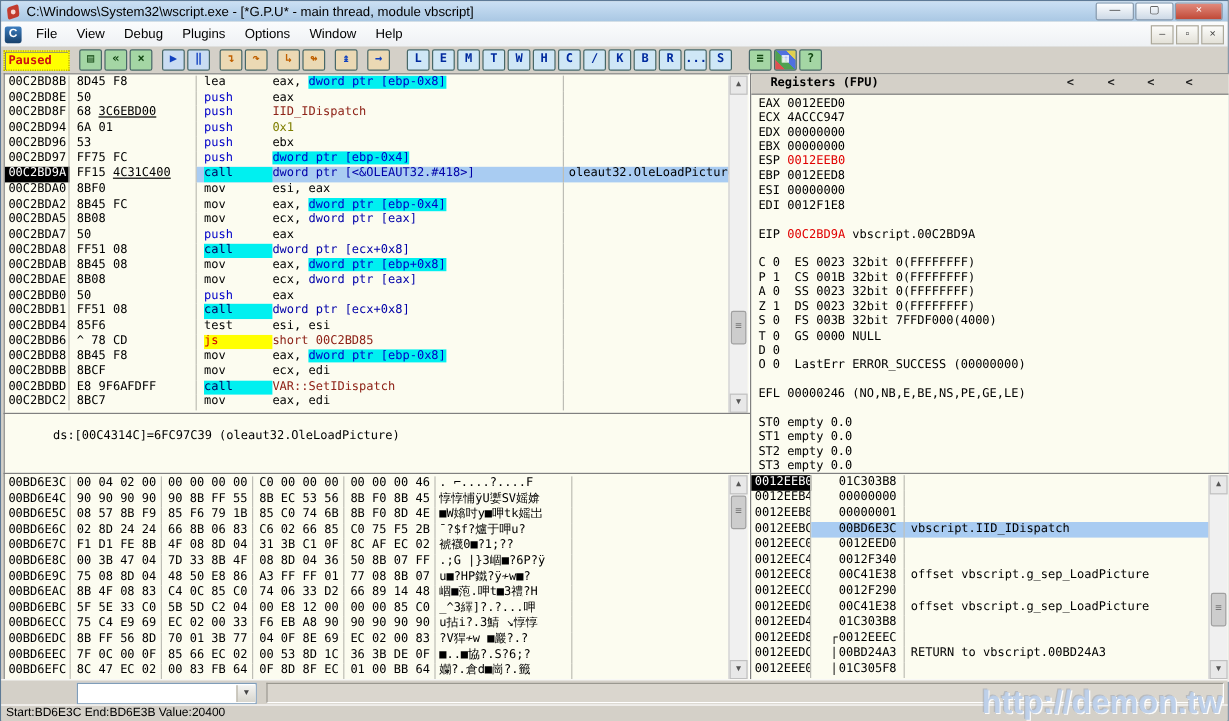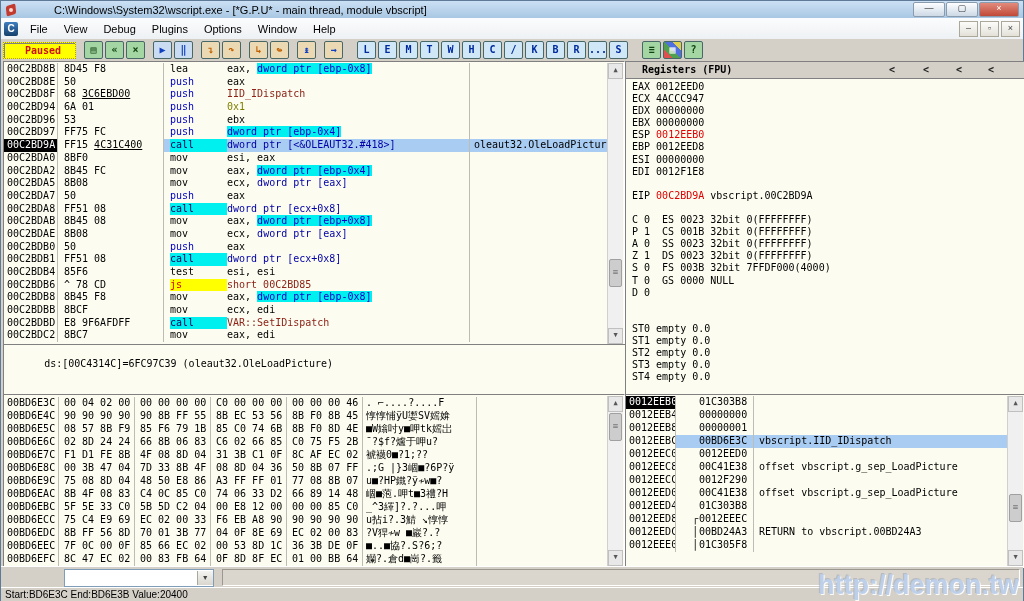--- a/index.html
+++ b/index.html
@@ -4,21 +4,21 @@
 <style>
   html,body{margin:0;padding:0;}
   body{width:1024px;height:601px;overflow:hidden;position:relative;
        background:#D4D0C8;font-family:"Liberation Sans",sans-serif;
        -webkit-font-smoothing:none;}
   #win{position:absolute;inset:0;border:1px solid #5E7A96;}
 
   
   .titlebar{position:absolute;top:0;left:0;right:0;height:17px;
     background:linear-gradient(#CBE0F4,#A9C7E3);display:flex;align-items:center;
-    font-size:11px;color:#000;gap:32px;}
+    font-size:11px;color:#000;}
   .app-icon{width:12px;height:12px;margin:0 5px 0 4px;position:relative;flex:0 0 auto;}
   .app-icon::before{content:"";position:absolute;inset:1px;background:#C23B2E;
     transform:rotate(-18deg) skewX(-12deg);border-radius:2px;}
   .app-icon::after{content:"";position:absolute;left:4px;top:4px;width:4px;height:4px;
     background:#F6D9D4;border-radius:50%;}
   .title{white-space:nowrap;overflow:hidden;}
   .winbtns{margin-left:auto;display:flex;margin-right:4px;}
   .wbtn{width:30px;height:13px;margin-left:1px;border:1px solid #8A9BAD;border-radius:2px;
     background:linear-gradient(#FDFEFF,#CDD9E6);color:#333;font-size:9px;line-height:11px;
     text-align:center;}
@@ -32,21 +32,21 @@
     color:#fff;font-size:10px;font-weight:bold;text-align:center;line-height:14px;border-radius:2px;}
   .menu-item{padding:2px 8px;color:#000;text-align:center;}
   .mdi-btns{margin-left:auto;display:flex;margin-right:3px;}
   .mbtn{width:17px;height:14px;margin-left:2px;border:1px solid #ACA899;background:linear-gradient(#FCFCFA,#E3E1D8);
     font-size:9px;line-height:12px;text-align:center;color:#444;}
 
   
   .toolbar{position:absolute;top:38px;left:0;right:0;height:22px;background:#D4D0C8;
     border-bottom:1px solid #9C9A92;display:flex;align-items:center;}
   .paused{width:50px;height:15px;background:#FFFF00;color:#CC1111;font:bold 10px "DejaVu Sans Mono",monospace;
-    line-height:15px;padding-left:21px;margin-left:2px;border:1px dotted #B0A000;box-shadow:inset 1px 1px 0 #808080;}
+    line-height:15px;padding-left:3px;margin-left:2px;border:1px dotted #B0A000;box-shadow:inset 1px 1px 0 #808080;}
   .tbtn{width:17px;height:16px;margin-left:2px;border:1px solid #486868;border-radius:2px;
     font:bold 10px "DejaVu Sans Mono",monospace;text-align:center;line-height:15px;flex:0 0 auto;}
   .tbtn.g{background:#A4D6A4;color:#104410;}
   .tbtn.b{background:#C9DCF2;color:#1040C0;}
   .tbtn.o{background:#EBD9B4;color:#C06000;}
   .tbtn.o2{background:#EBD9B4;color:#1040C0;}
   .tbtn.l{background:#CFE7F6;color:#002A9E;}
   .tbtn.m{background:linear-gradient(45deg,#E05050 25%,#50A050 25% 50%,#5070E0 50% 75%,#E0D050 75%);color:#fff;}
   .tgap{width:6px;flex:0 0 auto;}
   .tgap.big{width:12px;}
@@ -294,37 +294,40 @@
           <div class="rline">&nbsp;</div>
           <div class="rline"><span class="tk-pl">EIP </span><span class="tk-red">00C2BD9A</span><span class="tk-pl"> vbscript.00C2BD9A</span></div>
           <div class="rline">&nbsp;</div>
           <div class="rline"><span class="tk-pl">C 0  ES 0023 32bit 0(FFFFFFFF)</span></div>
           <div class="rline"><span class="tk-pl">P 1  CS 001B 32bit 0(FFFFFFFF)</span></div>
           <div class="rline"><span class="tk-pl">A 0  SS 0023 32bit 0(FFFFFFFF)</span></div>
           <div class="rline"><span class="tk-pl">Z 1  DS 0023 32bit 0(FFFFFFFF)</span></div>
           <div class="rline"><span class="tk-pl">S 0  FS 003B 32bit 7FFDF000(4000)</span></div>
           <div class="rline"><span class="tk-pl">T 0  GS 0000 NULL</span></div>
           <div class="rline"><span class="tk-pl">D 0</span></div>
+          <div class="rline"><span class="tk-pl">O 0  LastErr ERROR_SUCCESS (00000000)</span></div>
           <div class="rline">&nbsp;</div>
+          <div class="rline"><span class="tk-pl">EFL 00000246 (NO,NB,E,BE,NS,PE,GE,LE)</span></div>
           <div class="rline">&nbsp;</div>
           <div class="rline"><span class="tk-pl">ST0 empty 0.0</span></div>
           <div class="rline"><span class="tk-pl">ST1 empty 0.0</span></div>
           <div class="rline"><span class="tk-pl">ST2 empty 0.0</span></div>
           <div class="rline"><span class="tk-pl">ST3 empty 0.0</span></div>
           <div class="rline"><span class="tk-pl">ST4 empty 0.0</span></div>
         </div>
     </div>
 
     <div class="pane stack">
       <div class="srows">
           <div class="srow"><div class="s-addr blk">0012EEB0</div><div class="s-val"><span class="s-pre"></span><span>01C303B8</span></div><div class="s-cmt"></div></div>
           <div class="srow"><div class="s-addr">0012EEB4</div><div class="s-val"><span class="s-pre"></span><span>00000000</span></div><div class="s-cmt"></div></div>
           <div class="srow"><div class="s-addr">0012EEB8</div><div class="s-val"><span class="s-pre"></span><span>00000001</span></div><div class="s-cmt"></div></div>
           <div class="srow sel"><div class="s-addr">0012EEBC</div><div class="s-val"><span class="s-pre"></span><span>00BD6E3C</span></div><div class="s-cmt">vbscript.IID_IDispatch</div></div>
           <div class="srow"><div class="s-addr">0012EEC0</div><div class="s-val"><span class="s-pre"></span><span>0012EED0</span></div><div class="s-cmt"></div></div>
+          <div class="srow"><div class="s-addr">0012EEC4</div><div class="s-val"><span class="s-pre"></span><span>0012F340</span></div><div class="s-cmt"></div></div>
           <div class="srow"><div class="s-addr">0012EEC8</div><div class="s-val"><span class="s-pre"></span><span>00C41E38</span></div><div class="s-cmt">offset vbscript.g_sep_LoadPicture</div></div>
           <div class="srow"><div class="s-addr">0012EECC</div><div class="s-val"><span class="s-pre"></span><span>0012F290</span></div><div class="s-cmt"></div></div>
           <div class="srow"><div class="s-addr">0012EED0</div><div class="s-val"><span class="s-pre"></span><span>00C41E38</span></div><div class="s-cmt">offset vbscript.g_sep_LoadPicture</div></div>
           <div class="srow"><div class="s-addr">0012EED4</div><div class="s-val"><span class="s-pre"></span><span>01C303B8</span></div><div class="s-cmt"></div></div>
           <div class="srow"><div class="s-addr">0012EED8</div><div class="s-val"><span class="s-pre">┌</span><span>0012EEEC</span></div><div class="s-cmt"></div></div>
           <div class="srow"><div class="s-addr">0012EEDC</div><div class="s-val"><span class="s-pre">│</span><span>00BD24A3</span></div><div class="s-cmt">RETURN to vbscript.00BD24A3</div></div>
           <div class="srow"><div class="s-addr">0012EEE0</div><div class="s-val"><span class="s-pre">│</span><span>01C305F8</span></div><div class="s-cmt"></div></div>
         </div>
       <div class="sb">
         <div class="sb-up">▲</div>

